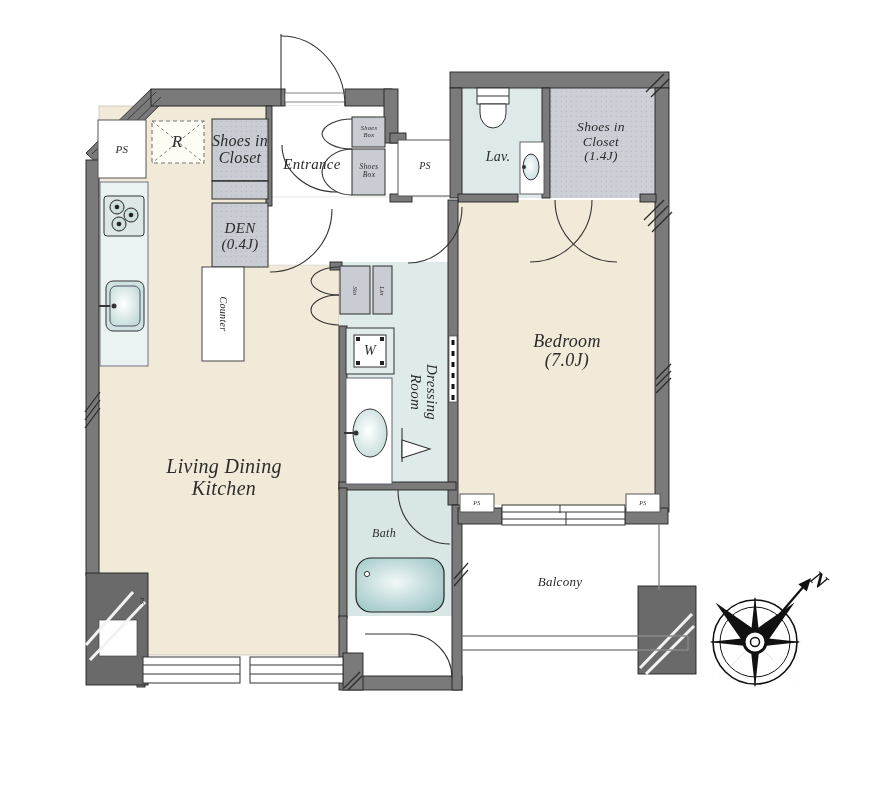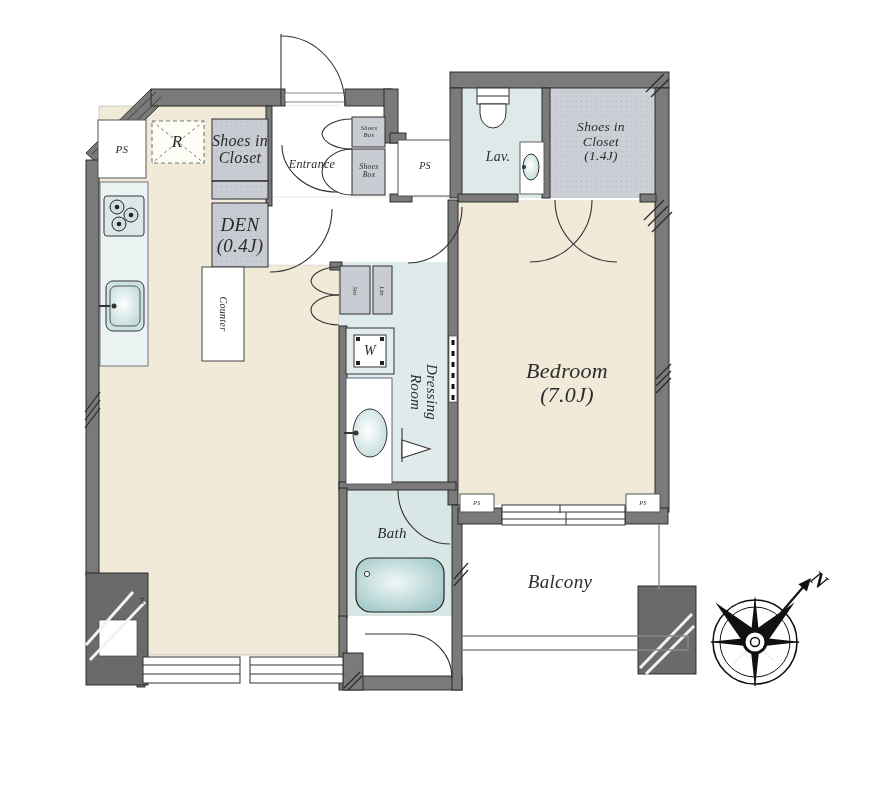--- a/index.html
+++ b/index.html
@@ -276,52 +276,56 @@
     </g>
   </g>
 </svg>
 
 <div class="lbl" style="left:122px;top:150px;font-size:11px">PS</div>
 <div class="lbl" style="left:177px;top:142px;font-size:17px">R</div>
 <div class="lbl" style="left:240px;top:149px;font-size:16px">
   <span>Shoes in</span>
   <span>Closet</span>
 </div>
-<div class="lbl" style="left:312px;top:164px;font-size:12px">Entrance</div>
+<div class="lbl" style="left:312px;top:164px;font-size:15px">Entrance</div>
 <div class="lbl" style="left:369px;top:131px;font-size:6.5px">
   <span>Shoes</span>
   <span>Box</span>
 </div>
 <div class="lbl" style="left:369px;top:171px;font-size:7.5px">
   <span>Shoes</span>
   <span>Box</span>
 </div>
 <div class="lbl" style="left:425px;top:166px;font-size:10px">PS</div>
 <div class="lbl" style="left:498px;top:157px;font-size:14px">Lav.</div>
 <div class="lbl" style="left:601px;top:142px;font-size:13.5px">
   <span>Shoes in</span>
   <span>Closet</span>
   <span>(1.4J)</span>
 </div>
-<div class="lbl" style="left:240px;top:236px;font-size:19px">
+<div class="lbl" style="left:240px;top:236px;font-size:15px">
   <span>DEN</span>
   <span>(0.4J)</span>
 </div>
 <div class="lbl rot" style="left:223px;top:314px;font-size:10px;transform:translate(-50%,-50%) rotate(90deg)">Counter</div>
 <div class="lbl rot" style="left:355px;top:291px;font-size:6.5px;transform:translate(-50%,-50%) rotate(90deg)">Sto</div>
 <div class="lbl rot" style="left:382px;top:291px;font-size:6.5px;transform:translate(-50%,-50%) rotate(90deg)">Lin</div>
 <div class="lbl" style="left:370px;top:351px;font-size:14px">W</div>
 <div class="lbl" style="left:424px;top:392px;font-size:15px;transform:translate(-50%,-50%) rotate(90deg)">
   <span>Dressing</span>
   <span>Room</span>
 </div>
-<div class="lbl" style="left:567px;top:383px;font-size:22px">
+<div class="lbl" style="left:567px;top:351px;font-size:18px">
   <span>Bedroom</span>
   <span>(7.0J)</span>
 </div>
-<div class="lbl" style="left:392px;top:533px;font-size:15px">Bath</div>
-<div class="lbl" style="left:560px;top:582px;font-size:19px">Balcony</div>
+<div class="lbl" style="left:224px;top:478px;font-size:20px">
+  <span>Living Dining</span>
+  <span>Kitchen</span>
+</div>
+<div class="lbl" style="left:384px;top:533px;font-size:12px">Bath</div>
+<div class="lbl" style="left:560px;top:582px;font-size:13px">Balcony</div>
 <div class="lbl" style="left:477px;top:503px;font-size:6px">PS</div>
 <div class="lbl" style="left:643px;top:503px;font-size:6px">PS</div>
 <div class="lbl rot" style="left:142px;top:601px;font-size:6px;transform:translate(-50%,-50%) rotate(90deg)">PS</div>
 <div class="lbl north" style="left:819px;top:580px;font-size:21px">N</div>
 
 </div>
 
 </body></html>

